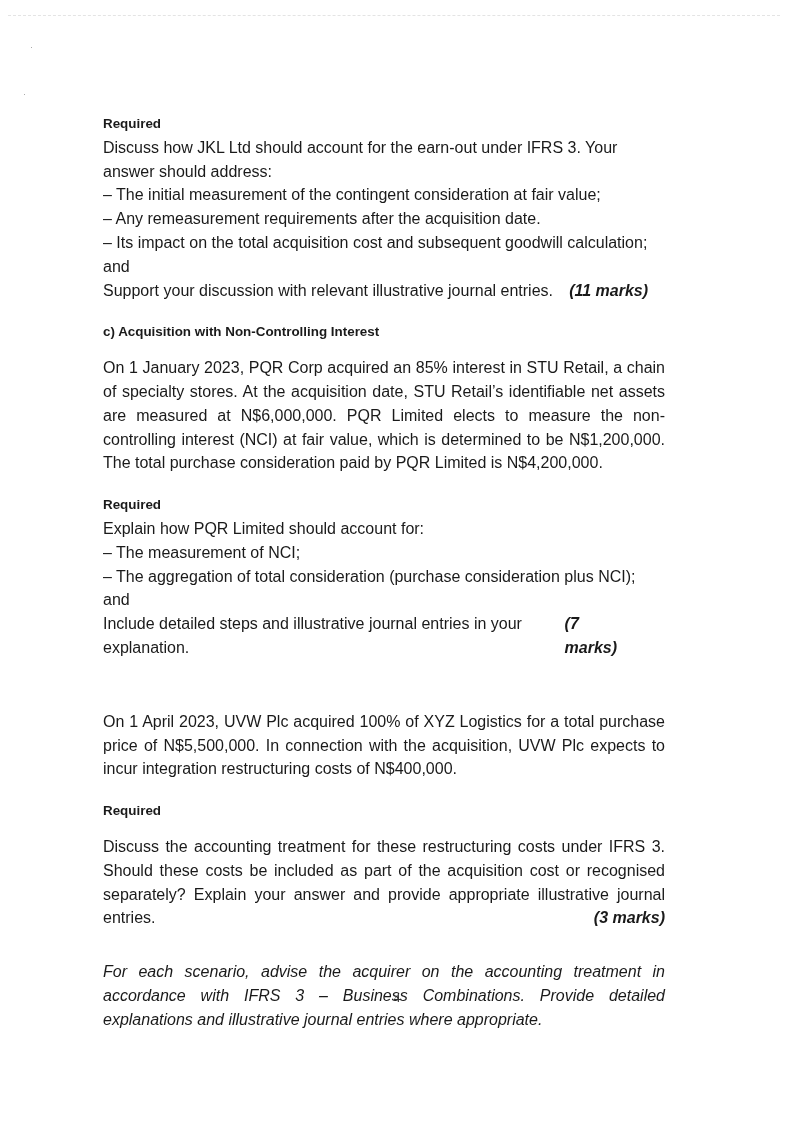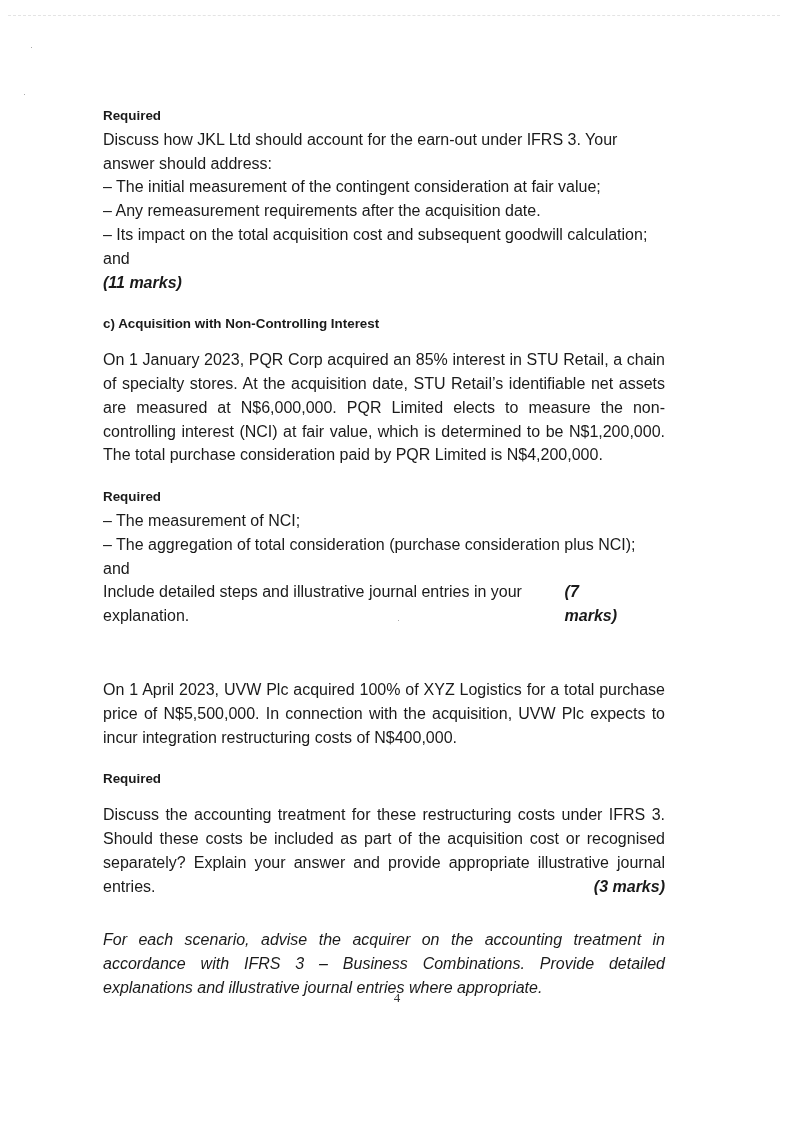--- a/index.html
+++ b/index.html
@@ -5,21 +5,21 @@
   html, body { margin: 0; padding: 0; }
   body {
     width: 794px; height: 1122px; background: #ffffff; position: relative; overflow: hidden;
     font-family: "Liberation Sans", sans-serif; color: #1a1a1a;
   }
   .scan-line {
     position: absolute; left: 8px; right: 14px; top: 15px; height: 0;
     border-top: 1px dashed #e4e4e4;
   }
   .speck { position: absolute; width: 1px; height: 1px; background: #aaa; }
-  .page { position: absolute; left: 103px; width: 562px; top: 104px; }
+  .page { position: absolute; left: 103px; width: 562px; top: 112px; }
   .p { font-size: 16px; line-height: 23.8px; margin: 0; }
   .h { font-weight: bold; font-size: 13.4px; line-height: 23.8px; margin: 0; }
   .j { text-align: justify; text-align-last: left; margin-top: 12px; }
   .row { display: flex; justify-content: space-between; }
   .marks { font-weight: bold; font-style: italic; }
   .it { font-style: italic; }
   .gap1 { height: 18px; }
   .gap2 { height: 20px; }
   .page-num { position: absolute; top: 990px; left: 0; width: 794px; text-align: center;
               font-family: "Liberation Serif", serif; font-size: 13px; color: #333; }
@@ -34,31 +34,33 @@
 
 <div class="page">
 
   <section>
     <p class="h">Required</p>
     <p class="p">Discuss how JKL Ltd should account for the earn-out under IFRS 3. Your answer should address:</p>
     <p class="p">– The initial measurement of the contingent consideration at fair value;</p>
     <p class="p">– Any remeasurement requirements after the acquisition date.</p>
     <p class="p">– Its impact on the total acquisition cost and subsequent goodwill calculation; and</p>
     <div class="p row">
+      <span>Support your discussion with relevant illustrative journal entries.</span>
       <span class="marks" style="margin-right:17px;">(11 marks)</span>
     </div>
   </section>
 
   <div class="gap1"></div>
 
   <section>
     <p class="h">c) Acquisition with Non-Controlling Interest</p>
     <p class="p j">On 1 January 2023, PQR Corp acquired an 85% interest in STU Retail, a chain of specialty stores. At the acquisition date, STU Retail’s identifiable net assets are measured at N$6,000,000. PQR Limited elects to measure the non-controlling interest (NCI) at fair value, which is determined to be N$1,200,000. The total purchase consideration paid by PQR Limited is N$4,200,000.</p>
     <div class="gap1"></div>
     <p class="h">Required</p>
+    <p class="p">Explain how PQR Limited should account for:</p>
     <p class="p">– The measurement of NCI;</p>
     <p class="p">– The aggregation of total consideration (purchase consideration plus NCI); and</p>
     <div class="p row">
       <span>Include detailed steps and illustrative journal entries in your explanation.</span>
       <span class="marks" style="margin-right:36px;">(7 marks)</span>
     </div>
   </section>
 
   <div class="gap1"></div>
 

